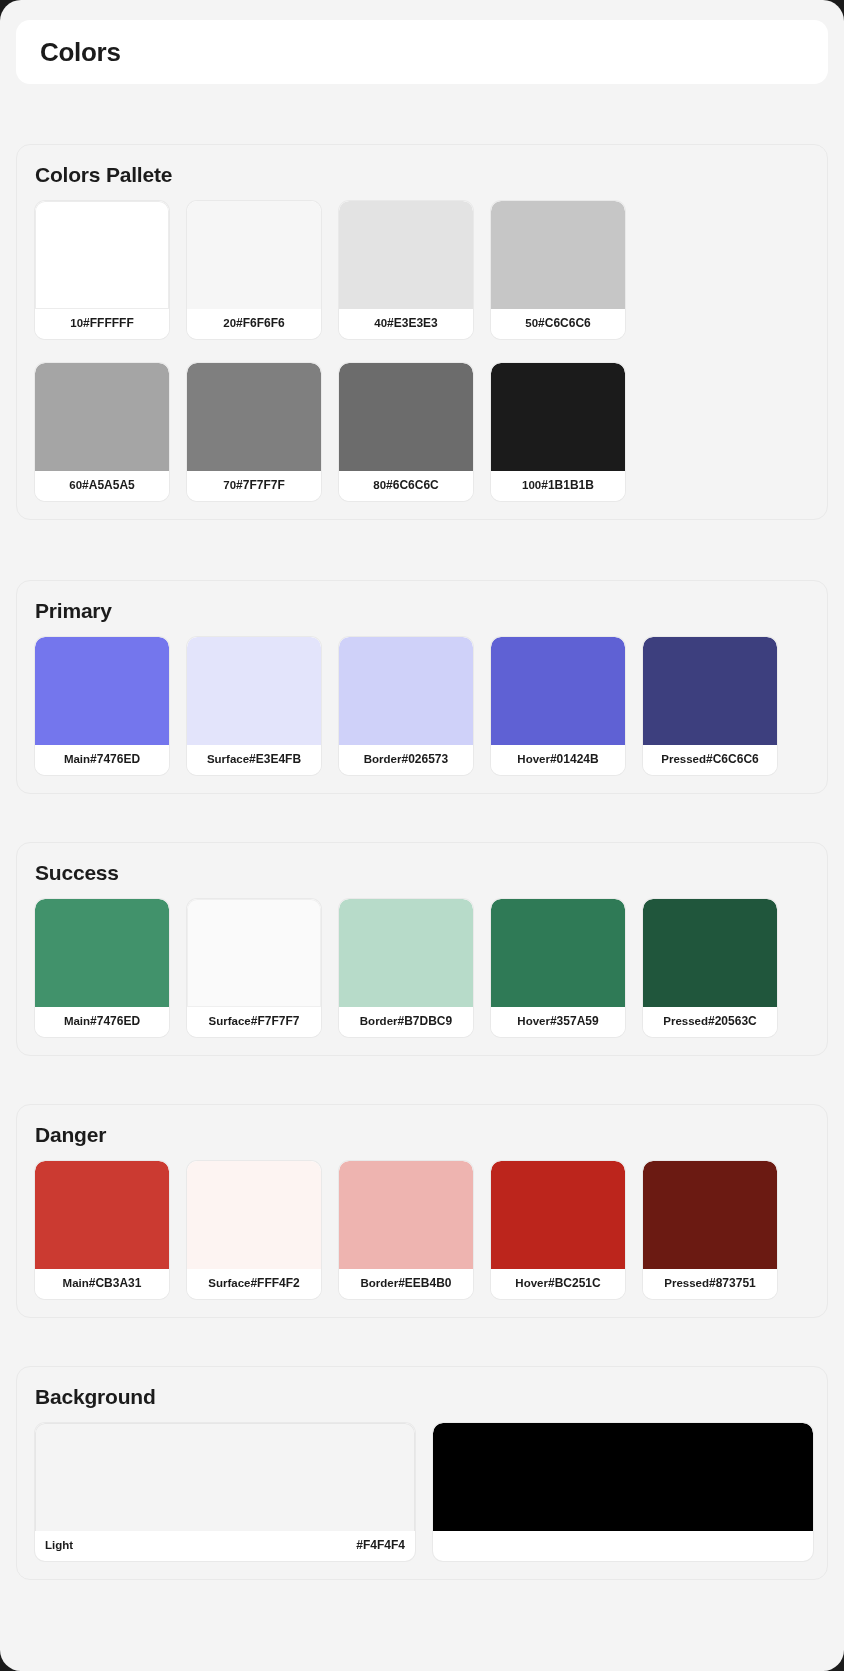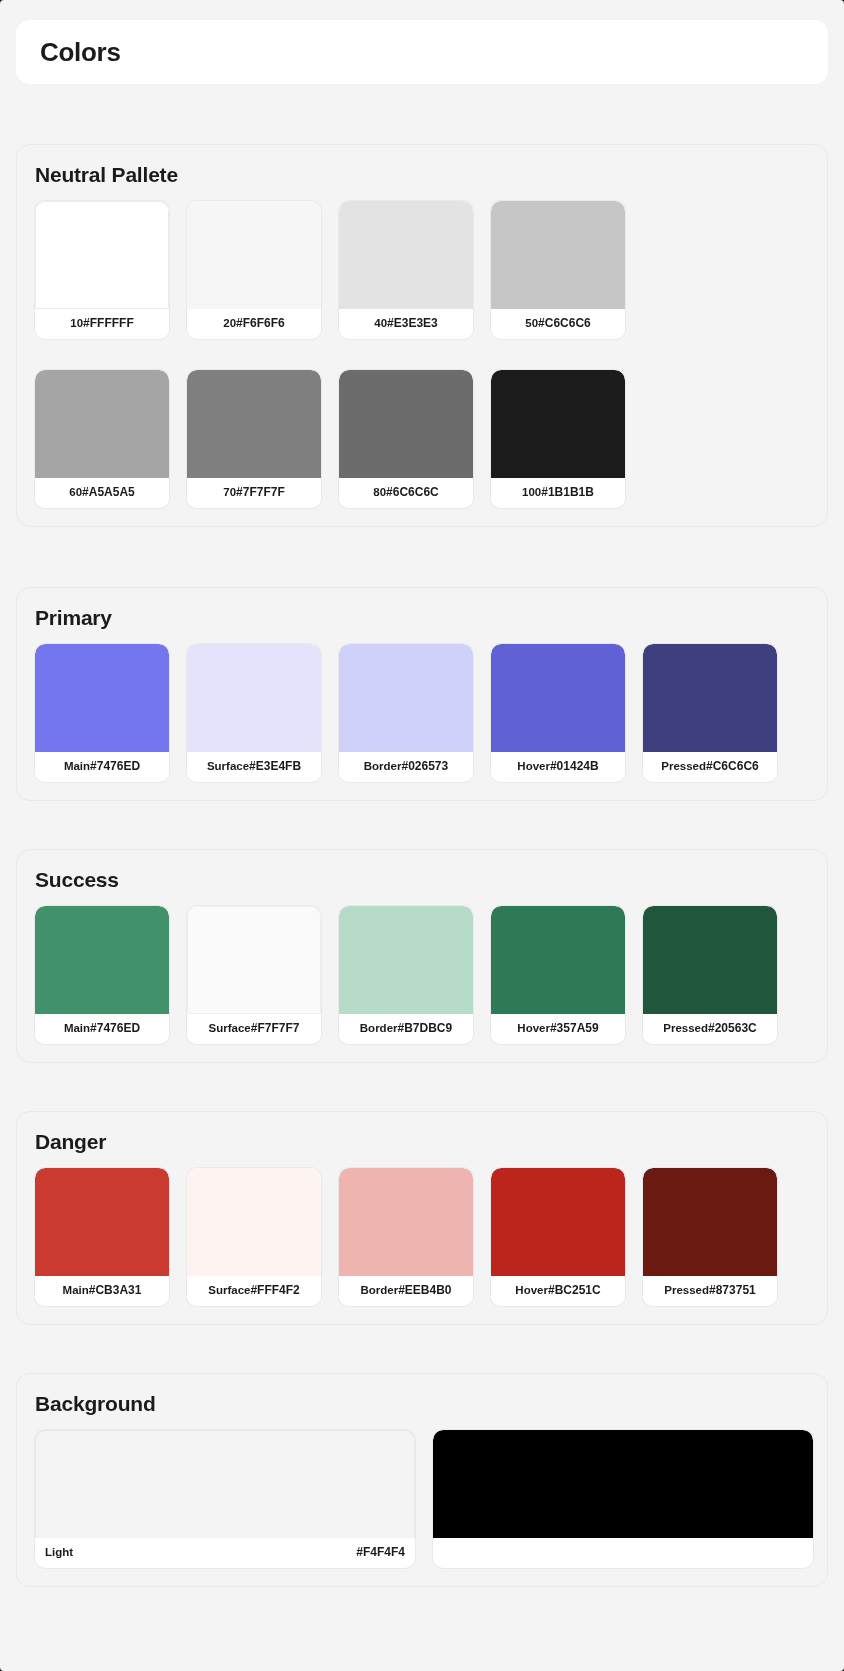--- a/index.html
+++ b/index.html
@@ -7,21 +7,21 @@
     width: 844px;
     height: 1671px;
     background: #1b1b1b;
     font-family: "Liberation Sans", sans-serif;
   }
   #page {
     position: relative;
     width: 844px;
     height: 1671px;
     background: #f4f4f4;
-    border-radius: 4px;
+    border-radius: 21px;
     overflow: hidden;
     padding: 14px 0 0 0;
   }
 
   
   .header-card {
     margin: 6px 16px 0 16px;
     background: #ffffff;
     border-radius: 14px;
     height: 64px;
@@ -54,21 +54,21 @@
   }
   .spacer-sm { height: 60px; }
   .spacer-xs { height: 48px; }
 
   
   .swatch-row {
     display: flex;
     gap: 18px;
     flex-wrap: nowrap;
   }
-  .swatch-row + .swatch-row { margin-top: 31px; }
+  .swatch-row + .swatch-row { margin-top: 24px; }
 
   .swatch {
     width: 134px;
     flex: 0 0 134px;
     background: #ffffff;
     border-radius: 10px;
     overflow: hidden;
     box-shadow: 0 0 0 1px rgba(0,0,0,0.045);
   }
   .swatch-chip {
@@ -130,21 +130,21 @@
 
 <div id="page">
 
   <div class="header-card">
     <div class="header-title">Colors</div>
   </div>
 
   <div class="spacer-sm"></div>
 
   <div class="section neutral">
-    <div class="section-title">Neutral Pallete</div>
+    <div class="section-title">Colors Pallete</div>
 
     <div class="swatch-row">
       <div class="swatch">
         <div class="swatch-chip" style="background:#FFFFFF;box-shadow:inset 0 0 0 1px #ececec;"></div>
         <div class="swatch-meta">
           <span class="swatch-label">10</span>
           <span class="swatch-hex">#FFFFFF</span>
         </div>
       </div>
       <div class="swatch">

